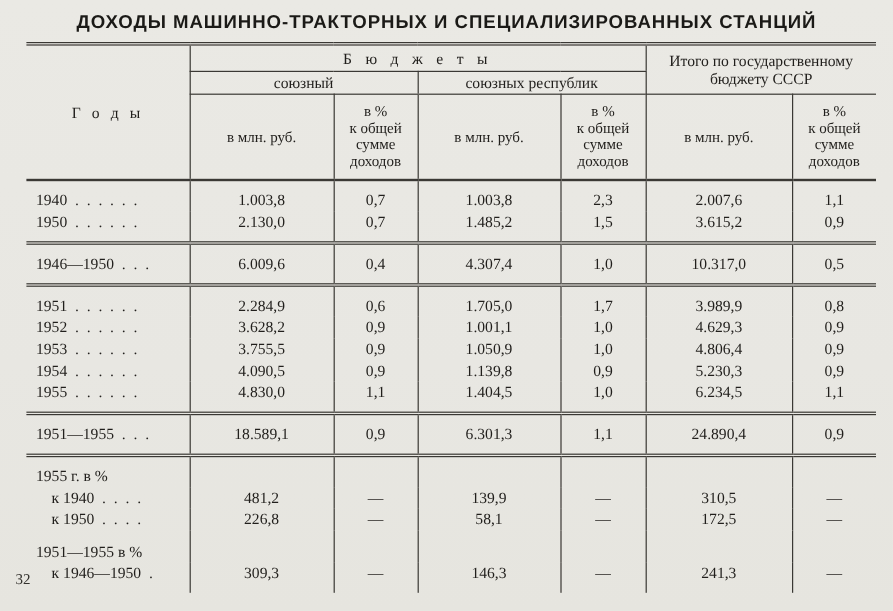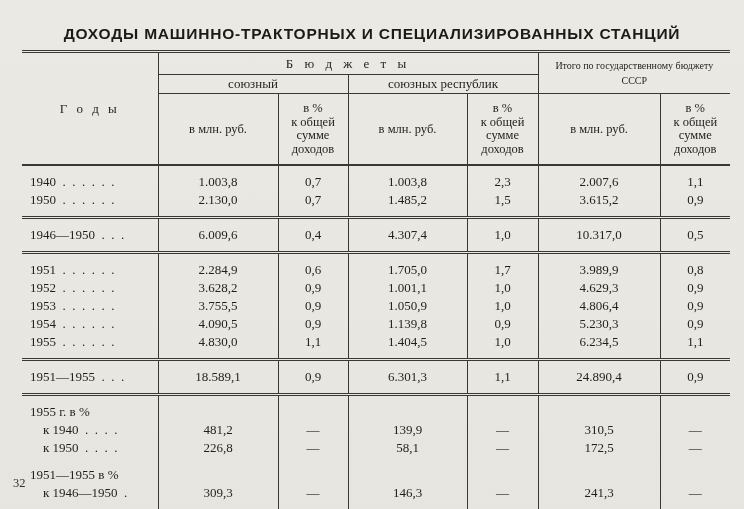--- a/index.html
+++ b/index.html
@@ -5,21 +5,21 @@
   html,body{margin:0;padding:0;}
   body{
     width:744px;height:509px;
     background:#e9e8e3;
     color:#211f1c;
     font-family:"Liberation Serif", serif;
     overflow:hidden;
   }
   .page{position:relative;width:744px;height:509px;background:linear-gradient(180deg,#eae9e4 0%,#e8e7e2 60%,#e6e5df 100%);}
   .title{
-    padding-top:25px;
+    padding-top:10px;
     text-align:center;
     font-family:"Liberation Sans", sans-serif;
     font-weight:bold;
     font-size:15.5px;
     letter-spacing:0.8px;
     color:#1b1a17;
   }
   table.income{
     border-collapse:collapse;
     table-layout:fixed;
@@ -34,21 +34,21 @@
   col.c-pct2{width:71px;}
   col.c-mln3{width:122px;}
   col.c-pct3{width:70px;}
 
   th{font-weight:normal;text-align:center;vertical-align:middle;padding:0;}
   td{padding:0 2px;vertical-align:middle;}
 
   
   thead tr.h1 th{border-top:3px double #3a3834;}
   th.h-budgets{border-left:1px solid #3a3834;border-bottom:1px solid #3a3834;height:21px;letter-spacing:4px;}
-  th.h-total{border-left:1px solid #3a3834;border-bottom:1px solid #3a3834;font-size:10px;line-height:15px;padding:2px 4px;margin-left:28px;}
+  th.h-total{border-left:1px solid #3a3834;border-bottom:1px solid #3a3834;font-size:13px;line-height:15px;padding:2px 4px;margin-left:28px;}
   th.h-union{border-left:1px solid #3a3834;border-bottom:1px solid #3a3834;height:18px;}
   th.h-republics{border-left:1px solid #3a3834;border-bottom:1px solid #3a3834;}
   th.h-years{border-bottom:2px solid #3a3834;letter-spacing:3px;font-size:13px;}
   tr.h3 th{border-bottom:2px solid #3a3834;height:70px;font-size:12.5px;}
   tr.h3 th.vline{border-left:1px solid #3a3834;}
   .pre{white-space:pre-line;line-height:13.5px;font-size:12px;}
 
   
   tbody td{height:18px;line-height:18px;}
   tbody td + td{border-left:1px solid #3a3834;}

